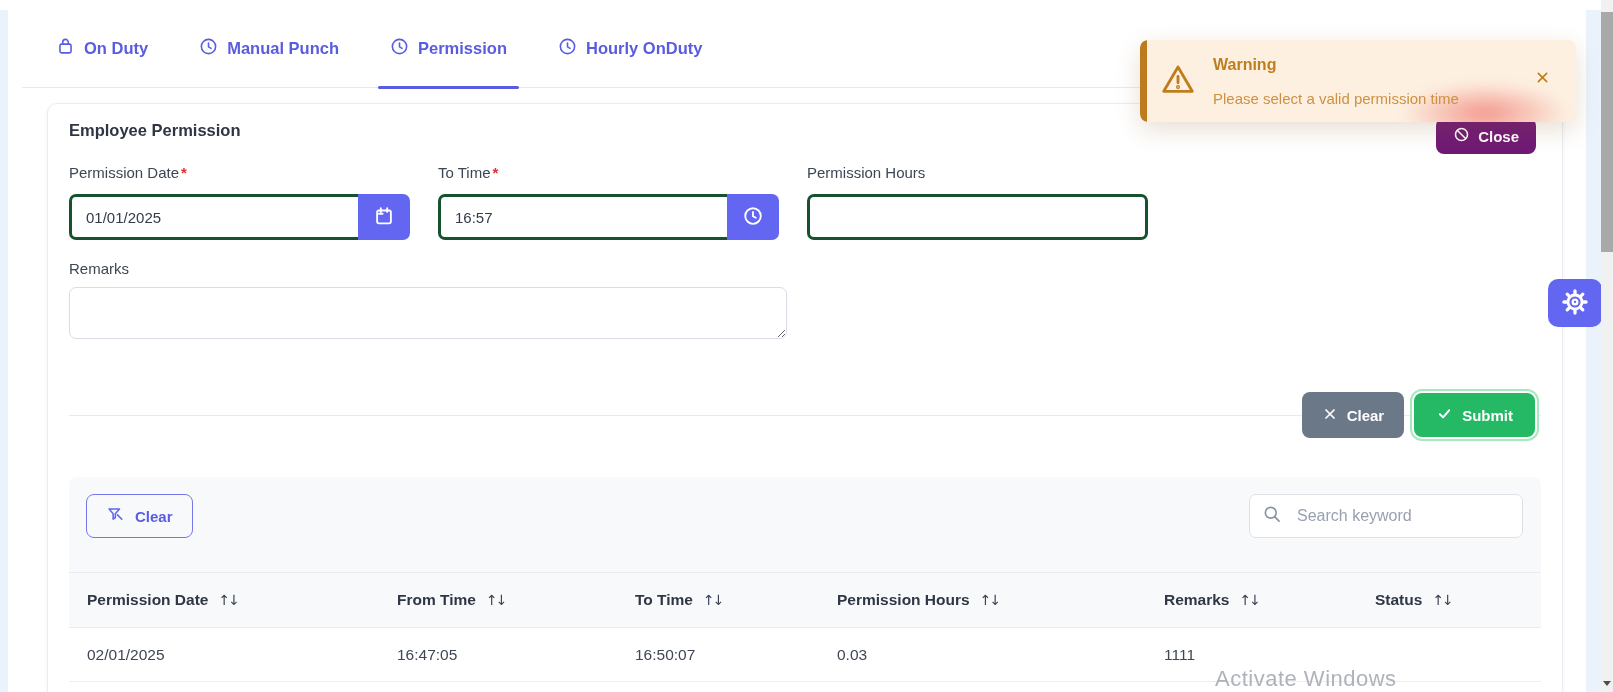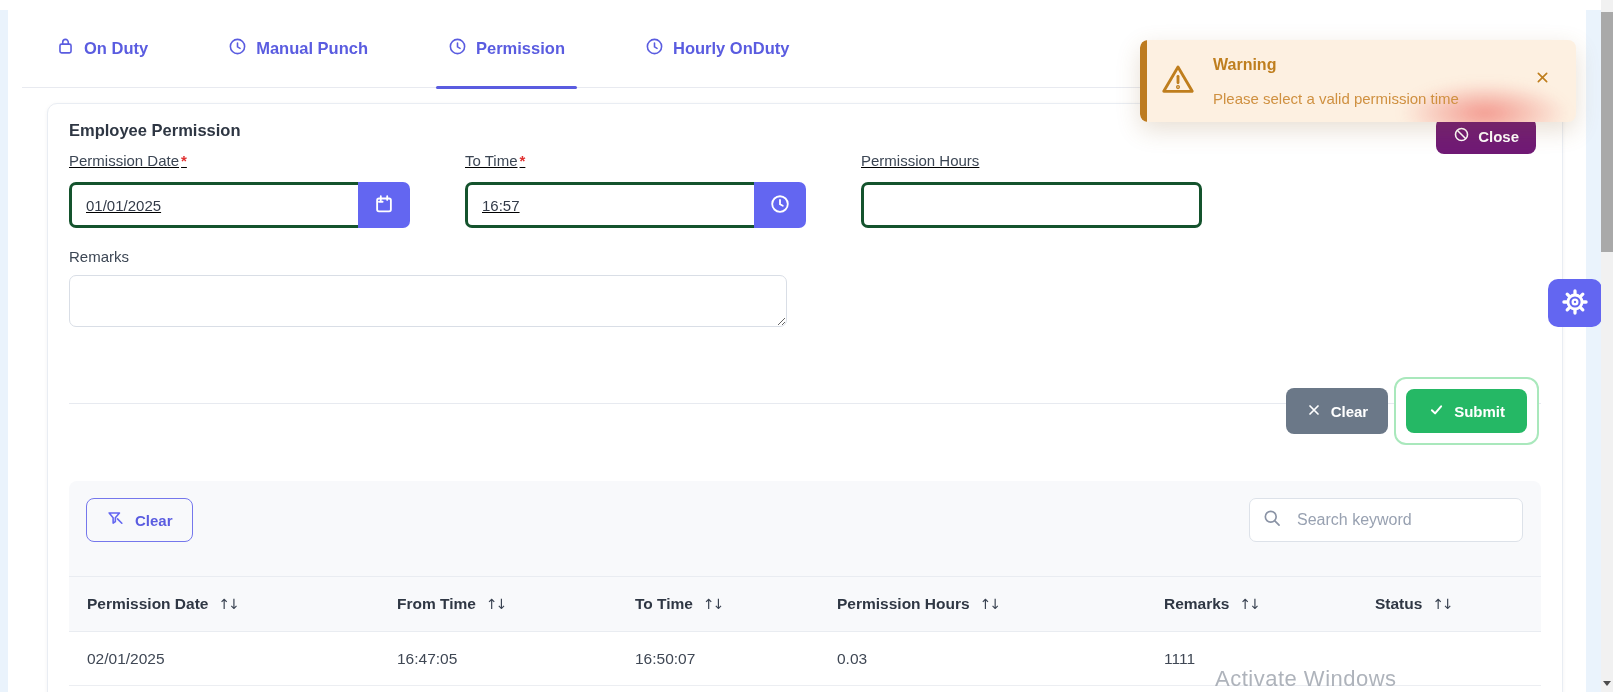--- a/index.html
+++ b/index.html
@@ -7,53 +7,53 @@
   body {
     font-family: "Liberation Sans", sans-serif;
     background: #eaf3fc;
     position: relative;
     overflow: hidden;
   }
   .top-strip { position:absolute; top:0; left:0; width:100%; height:10px; background:#fff; }
   .panel { position:absolute; left:8px; top:10px; width:1578px; height:682px; background:#fff; }
 
   
-  .tabbar { display:flex; align-items:center; gap:56px; height:78px; margin:0 14px; padding-left:22px; border-bottom:1px solid #e8eaf0; }
+  .tabbar { display:flex; align-items:center; gap:27px; height:78px; margin:0 14px; padding-left:22px; border-bottom:1px solid #e8eaf0; }
   .tab { display:flex; align-items:center; gap:9px; color:#5a5ce0; font-weight:bold; font-size:16.5px; height:78px; padding:0 12px; position:relative; cursor:pointer; }
   .tab svg { flex:0 0 auto; }
   .tab.active::after { content:""; position:absolute; left:0; right:0; bottom:-1px; height:3px; background:#5a5ce0; border-radius:2px; }
 
   
   .card { position:absolute; left:39px; top:93px; width:1516px; height:640px; background:#fff;
           border:1px solid #e9edf3; border-radius:10px; box-shadow:0 1px 4px rgba(30,40,60,.05);
           padding:0 21px; }
   .card-title { margin-top:17px; font-size:16.5px; font-weight:bold; color:#2e3643; }
   .close-btn { position:absolute; top:14px; right:26px; height:36px; padding:0 17px;
                background:#701a75; color:#fff; font-weight:bold; font-size:15px;
                border:none; border-radius:8px; display:flex; align-items:center; gap:8px; cursor:pointer; z-index:5; }
 
   
-  .form-grid { display:grid; grid-template-columns:repeat(4,341px); column-gap:55px; margin-top:12px;text-decoration:underline; }
+  .form-grid { display:grid; grid-template-columns:repeat(4,341px); column-gap:28px; margin-top:24px; }
   .field-label { font-size:15px; color:#3c4654; margin-bottom:13px; }
   .req { color:#e03131; margin-left:2px; font-weight:bold; }
   .input-wrap { display:flex; height:46px; }
   .input-wrap input { flex:1; min-width:0; border:3px solid #14532d; border-radius:7px; padding:0 14px;
                       font-size:15px; color:#333b49; outline:none; font-family:inherit; background:#fff; }
   .input-wrap.has-btn input { border-radius:7px 0 0 7px; border-right:none; }
   .input-wrap.focused input { border-color:#7b7df0; }
   .icon-btn { width:52px; border:none; background:#6366f1; border-radius:0 7px 7px 0;
               display:flex; align-items:center; justify-content:center; cursor:pointer; }
   .remarks-label { margin-top:20px; font-size:15px; color:#3c4654; }
   .remarks-area { margin-top:10px; width:718px; height:52px; border:1px solid #d9dee6; border-radius:7px;
                   padding:8px 12px; font-size:15px; font-family:inherit; color:#333b49; resize:both; outline:none; }
   .divider { height:1px; background:#e7eaf0; margin-top:72px; }
   .actions { display:flex; justify-content:flex-end; align-items:center; gap:6px; margin-top:-27px; padding-right:2px; position:relative; }
   .btn-clear { background:#6b7888; color:#fff; font-weight:bold; font-size:15px; height:46px; padding:0 20px;
                border:none; border-radius:8px; display:flex; align-items:center; gap:9px; cursor:pointer; }
-  .submit-ring { border:2px solid #a9e8bc; border-radius:12px; padding:10px; background:#fff; }
+  .submit-ring { border:2px solid #a9e8bc; border-radius:12px; padding:2px; background:#fff; }
   .btn-submit { background:#25b865; color:#fff; font-weight:bold; font-size:15px; height:44px; padding:0 22px;
                 border:none; border-radius:8px; display:flex; align-items:center; gap:9px; cursor:pointer; }
 
   
   .table-section { margin-top:36px; background:#f8f9fb; border-radius:8px 8px 0 0; height:420px; position:relative; overflow:hidden; }
   .filter-row { display:flex; justify-content:space-between; align-items:center; padding:17px 18px 0 17px; }
   .btn-filter-clear { border:1px solid #7577ec; color:#5a5ce0; background:transparent; border-radius:8px;
                       height:44px; padding:0 19px; display:flex; align-items:center; gap:10px;
                       font-weight:bold; font-size:15px; cursor:pointer; }
   .search-box { width:274px; height:44px; background:#fff; border:1px solid #dde2e9; border-radius:7px;

